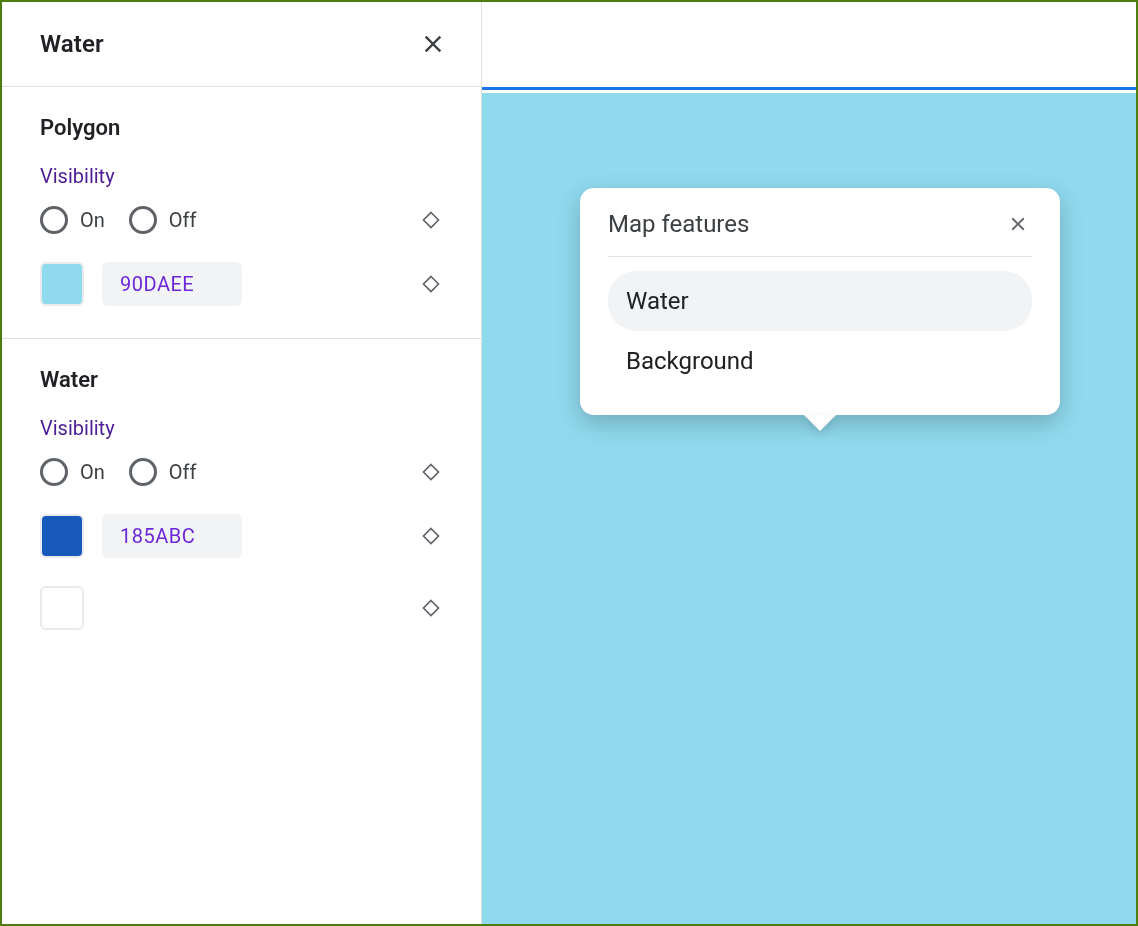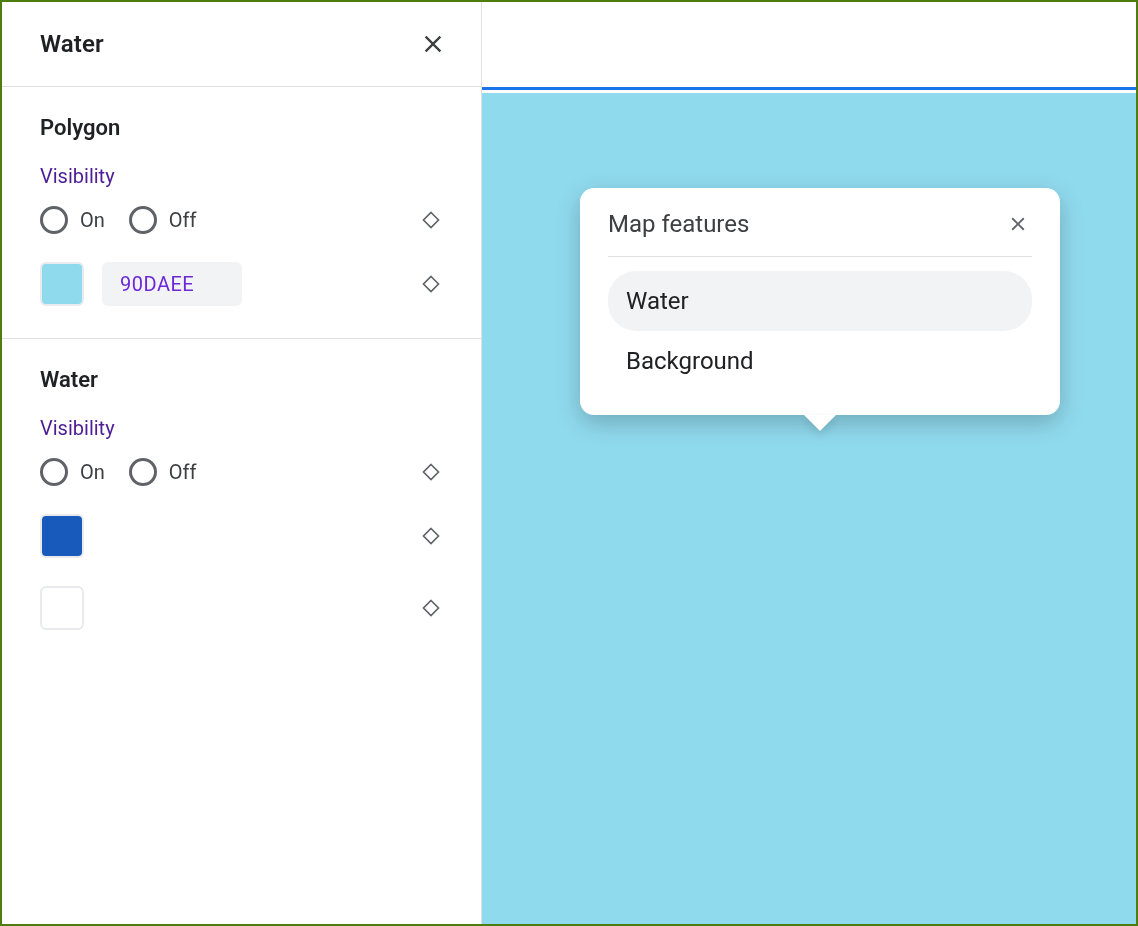--- a/index.html
+++ b/index.html
@@ -125,20 +125,21 @@
         <div class="reset-btn">
           <svg viewBox="0 0 24 24">
               <path fill="none" stroke="currentColor" stroke-width="2" d="M12 3 21 12 12 21 3 12z"></path>
             </svg>
         </div>
       </div>
 
       <div class="row">
         <div class="row-left">
           <div class="swatch" style="background:#185ABC"></div>
+          <input class="hex-input" value="185ABC" style="">
         </div>
         <div class="reset-btn">
           <svg viewBox="0 0 24 24">
               <path fill="none" stroke="currentColor" stroke-width="2" d="M12 3 21 12 12 21 3 12z"></path>
             </svg>
         </div>
       </div>
 
       <div class="row">
         <div class="row-left">

